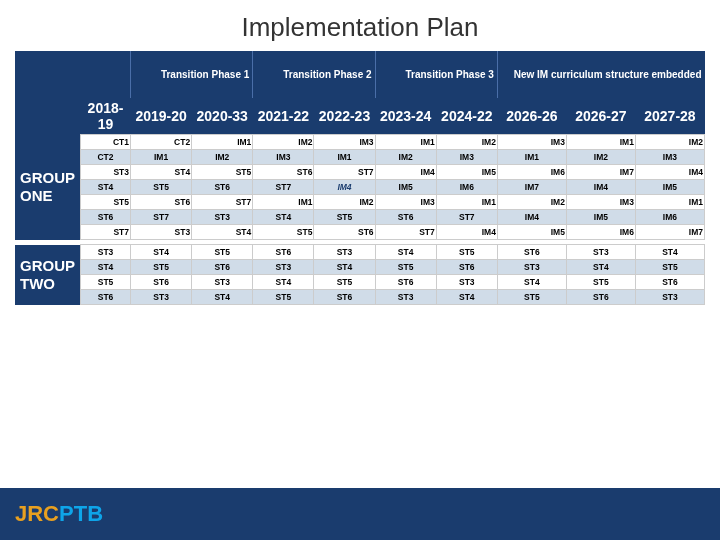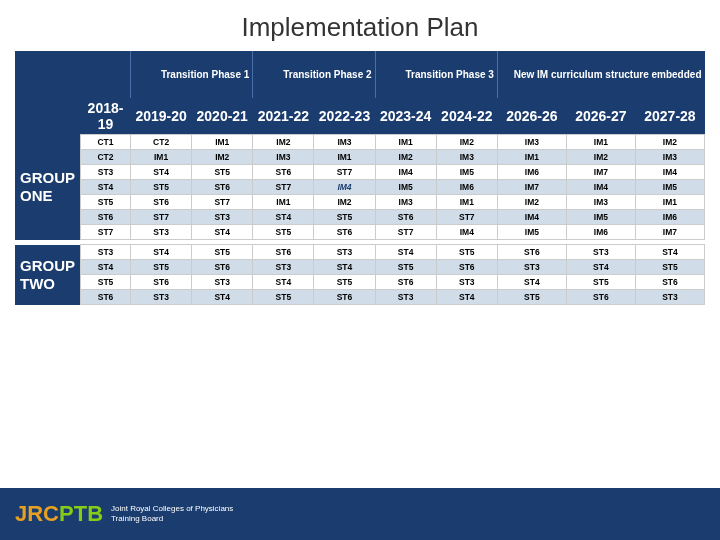--- a/index.html
+++ b/index.html
@@ -83,21 +83,21 @@
     
     td.cell {
       text-align: center;
       padding: 2px 1px;
       font-size: 8.5px;
       font-weight: bold;
       border: 1px solid #ccc;
     }
 
     
-    tr.group-one-odd td.cell { background: #fff; }
+    tr.group-one-odd td.cell { background: #fff; text-align: right; }
     tr.group-one-even td.cell { background: #d0dce8; }
     tr.group-two-odd td.cell { background: #fff; }
     tr.group-two-even td.cell { background: #d0dce8; }
 
     
     .footer {
       height: 52px;
       background: #1a3c6e;
       display: flex;
       align-items: center;
@@ -110,21 +110,21 @@
       gap: 8px;
     }
 
     .logo-text-main {
       font-size: 22px;
       font-weight: bold;
       color: #fff;
     }
 
     .logo-text-main span.jrc { color: #e8a020; text-align: right; }
-    .logo-text-main span.ptb { color: #84cc16; }
+    .logo-text-main span.ptb { color: #0ea5e9; }
 
     .logo-sub {
       color: #fff;
       font-size: 8px;
       line-height: 1.3;
       max-width: 130px;
     }
 
     th.empty-col {
       background: #1a3c6e;
@@ -153,21 +153,21 @@
             <th class="empty-col" style="width:50px;"></th>
             <th colspan="2" style="border-left:1px solid #4a6ea8;">Transition Phase 1</th>
             <th colspan="2" style="border-left:1px solid #4a6ea8;">Transition Phase 2</th>
             <th colspan="2" style="border-left:1px solid #4a6ea8;">Transition Phase 3</th>
             <th colspan="3" style="border-left:1px solid #4a6ea8;">New IM curriculum structure embedded</th>
           </tr>
           <tr class="year-header">
             <th class="group-col"></th>
             <th>2018-19</th>
             <th>2019-20</th>
-            <th>2020-21</th>
+            <th>2020-33</th>
             <th>2021-22</th>
             <th>2022-23</th>
             <th>2023-24</th>
             <th>2024-22</th>
             <th>2026-26</th>
             <th>2026-27</th>
             <th>2027-28</th>
           </tr>
         </thead>
         <tbody id="table-body">
@@ -313,16 +313,15 @@
           </tbody>
       </table>
     </div>
   </div>
 
   <div class="footer">
     <div class="logo-area">
       <div class="logo-text-main">
         <span class="jrc">JRC</span><span class="ptb">PTB</span>
       </div>
-      <div class="logo-sub">Joint Royal Colleges of Physicians Training Board</div>
     </div>
   </div>
 </div>
 
 </body></html>

